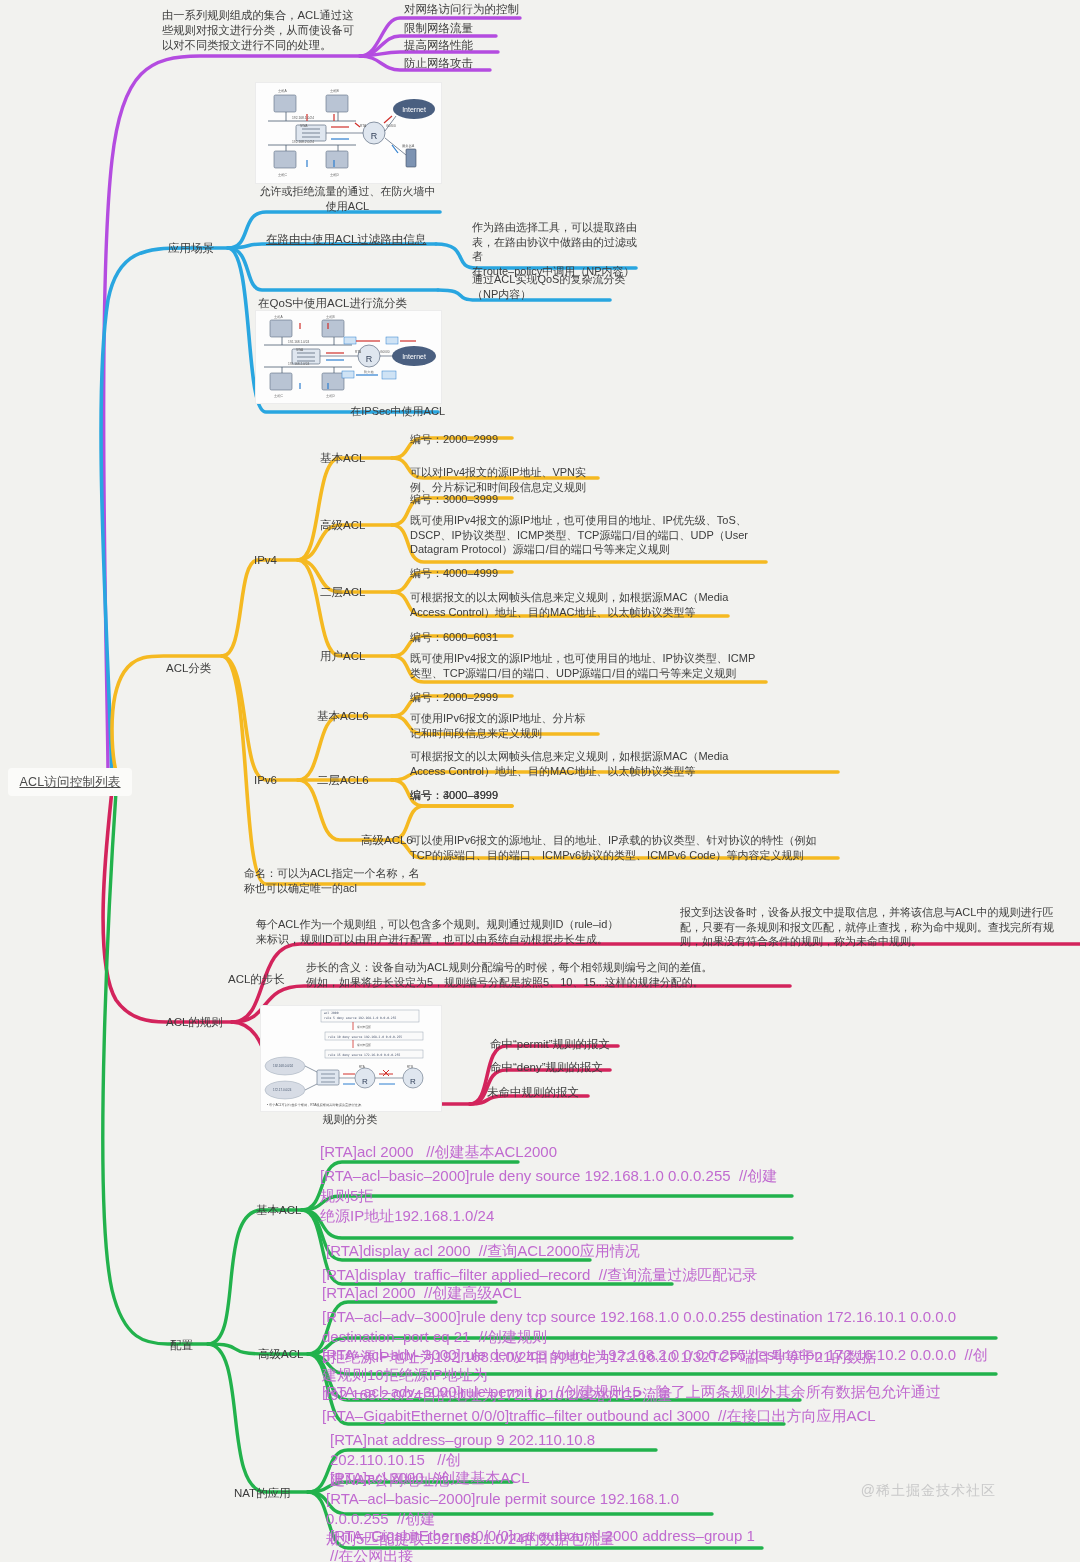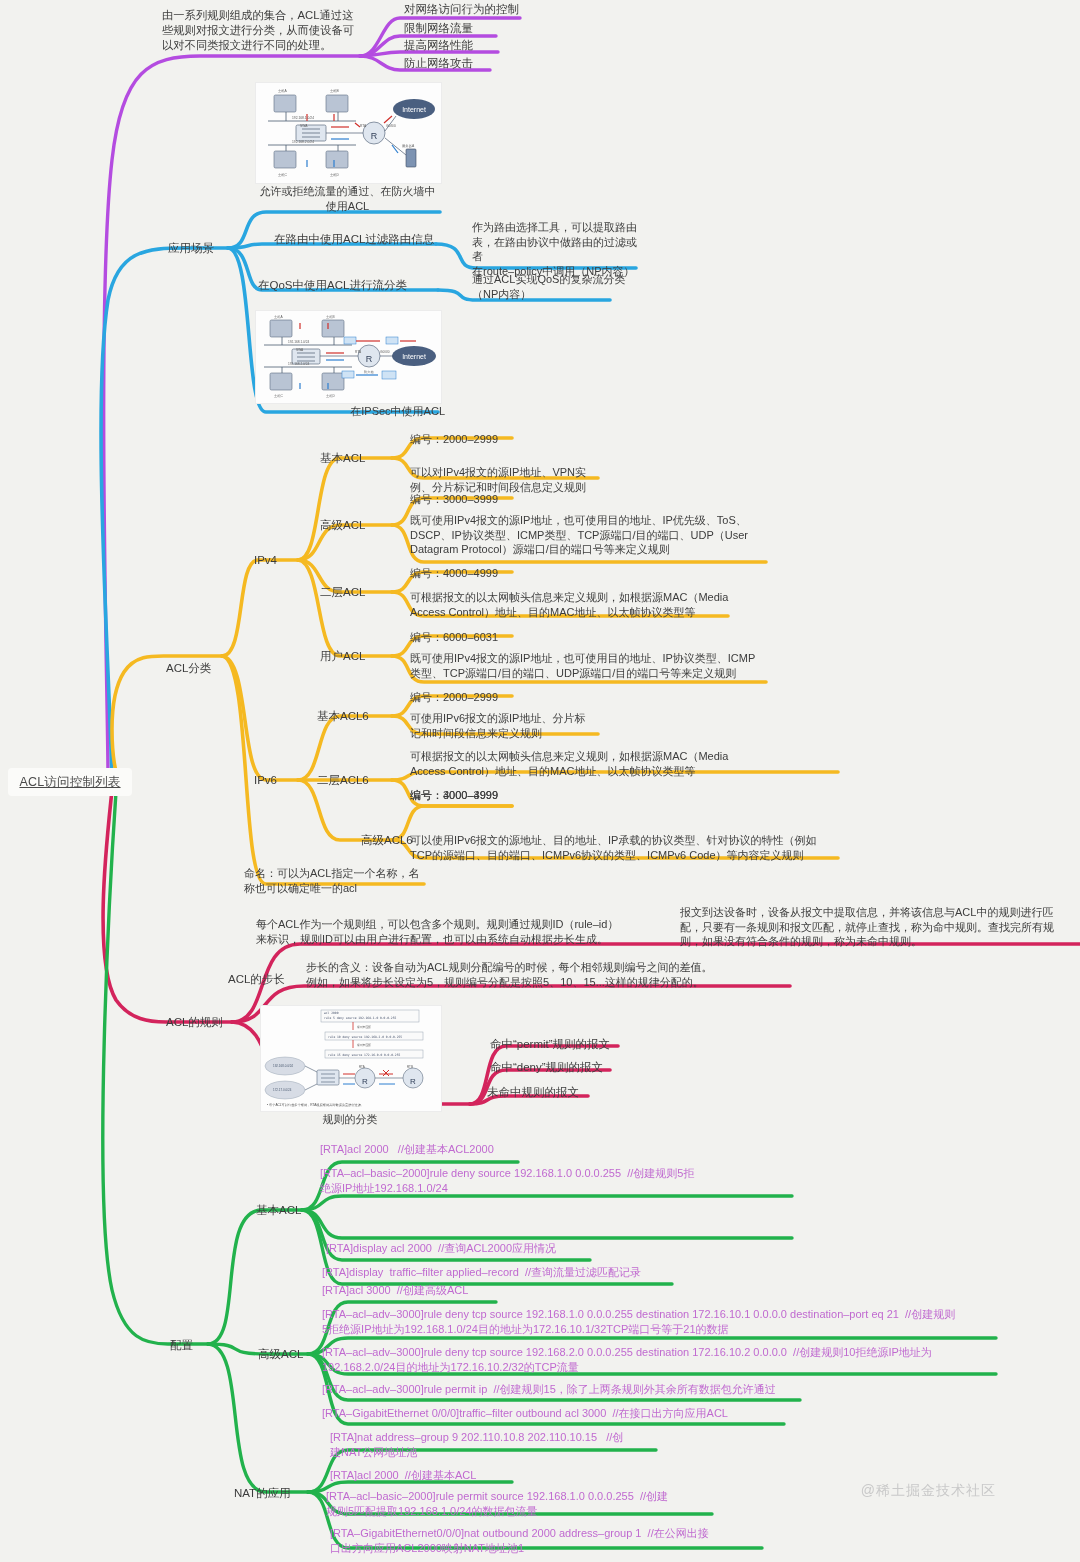--- a/index.html
+++ b/index.html
@@ -16,21 +16,21 @@
   .txt{position:absolute;color:#3c3c3c;line-height:1.34;white-space:pre-wrap;}
 
   .root{
     left:8px;top:768px;width:124px;height:28px;
     background:#fbfbf9;border-radius:4px;
     display:flex;align-items:center;justify-content:center;
     font-size:12.5px;color:#4a4a4a;letter-spacing:.2px;
   }
   .lab{font-size:11.5px;color:#3c3c3c;}
   .leaf{font-size:11px;color:#3c3c3c;}
-  .code{font-size:11px;color:#c06ad0;}
+  .code{font-size:15px;color:#c06ad0;}
   .cap{font-size:11px;color:#3c3c3c;text-align:center;}
 
   .imgbox{position:absolute;background:#fdfdfd;border:1px solid #ececec;overflow:hidden;}
   .imgbox svg{display:block;}
 
   .wm{position:absolute;right:84px;top:1482px;font-size:14px;color:#c9c9c9;letter-spacing:1px;}
 </style>
 </head>
 <body>
 
@@ -189,26 +189,26 @@
         <text x="44" y="44">SWA</text>
           <text x="104" y="44">RTA</text>
           <text x="130" y="44">G0/0/0</text>
           <text x="146" y="64">服务器A</text>
       </g>
     </svg>
   </div>
   <div class="txt cap" style="left:240px;top:184px;width:215px;">允许或拒绝流量的通过、在防火墙中
 使用ACL</div>
 
-  <div class="txt lab" style="left:274px;top:232px;">在路由中使用ACL过滤路由信息</div>
+  <div class="txt lab" style="left:266px;top:232px;text-decoration:underline;">在路由中使用ACL过滤路由信息</div>
   <div class="txt leaf" style="left:472px;top:220px;width:172px;">作为路由选择工具，可以提取路由
 表，在路由协议中做路由的过滤或者
 在route–policy中调用（NP内容）</div>
 
-  <div class="txt lab" style="left:258px;top:278px;">在QoS中使用ACL进行流分类</div>
+  <div class="txt lab" style="left:258px;top:296px;">在QoS中使用ACL进行流分类</div>
   <div class="txt leaf" style="left:472px;top:272px;width:180px;">通过ACL实现QoS的复杂流分类
 （NP内容）</div>
 
   <div class="imgbox" style="left:255px;top:310px;width:185px;height:92px;">
     <svg width="185" height="92" viewBox="0 0 185 92">
       <rect width="185" height="92" fill="#fdfdfd"></rect>
       <g fill="#b9c4d4" stroke="#5d6b80" stroke-width=".6">
         <rect x="14" y="9" width="22" height="17" rx="1.5"></rect>
         <rect x="66" y="9" width="22" height="17" rx="1.5"></rect>
         <rect x="14" y="62" width="22" height="17" rx="1.5"></rect>
@@ -387,21 +387,21 @@
   <div class="txt lab" style="left:170px;top:1338px;">配置</div>
 
   <div class="txt lab" style="left:256px;top:1203px;">基本ACL</div>
   <div class="txt code" style="left:320px;top:1142px;">[RTA]acl 2000   //创建基本ACL2000</div>
   <div class="txt code" style="left:320px;top:1166px;width:470px;">[RTA–acl–basic–2000]rule deny source 192.168.1.0 0.0.0.255  //创建规则5拒
 绝源IP地址192.168.1.0/24</div>
   <div class="txt code" style="left:326px;top:1241px;">[RTA]display acl 2000  //查询ACL2000应用情况</div>
   <div class="txt code" style="left:322px;top:1265px;">[RTA]display  traffic–filter applied–record  //查询流量过滤匹配记录</div>
 
   <div class="txt lab" style="left:258px;top:1347px;">高级ACL</div>
-  <div class="txt code" style="left:322px;top:1283px;">[RTA]acl 3000  //创建高级ACL</div>
+  <div class="txt code" style="left:322px;top:1283px;">[RTA]acl 2000  //创建高级ACL</div>
   <div class="txt code" style="left:322px;top:1307px;width:672px;">[RTA–acl–adv–3000]rule deny tcp source 192.168.1.0 0.0.0.255 destination 172.16.10.1 0.0.0.0 destination–port eq 21  //创建规则
 5拒绝源IP地址为192.168.1.0/24目的地址为172.16.10.1/32TCP端口号等于21的数据</div>
   <div class="txt code" style="left:322px;top:1345px;width:672px;">[RTA–acl–adv–3000]rule deny tcp source 192.168.2.0 0.0.0.255 destination 172.16.10.2 0.0.0.0  //创建规则10拒绝源IP地址为
 192.168.2.0/24目的地址为172.16.10.2/32的TCP流量</div>
   <div class="txt code" style="left:322px;top:1382px;">[RTA–acl–adv–3000]rule permit ip  //创建规则15，除了上两条规则外其余所有数据包允许通过</div>
   <div class="txt code" style="left:322px;top:1406px;">[RTA–GigabitEthernet 0/0/0]traffic–filter outbound acl 3000  //在接口出方向应用ACL</div>
 
   <div class="txt lab" style="left:234px;top:1486px;">NAT的应用</div>
   <div class="txt code" style="left:330px;top:1430px;width:320px;">[RTA]nat address–group 9 202.110.10.8 202.110.10.15   //创
 建NAT公网地址池</div>

